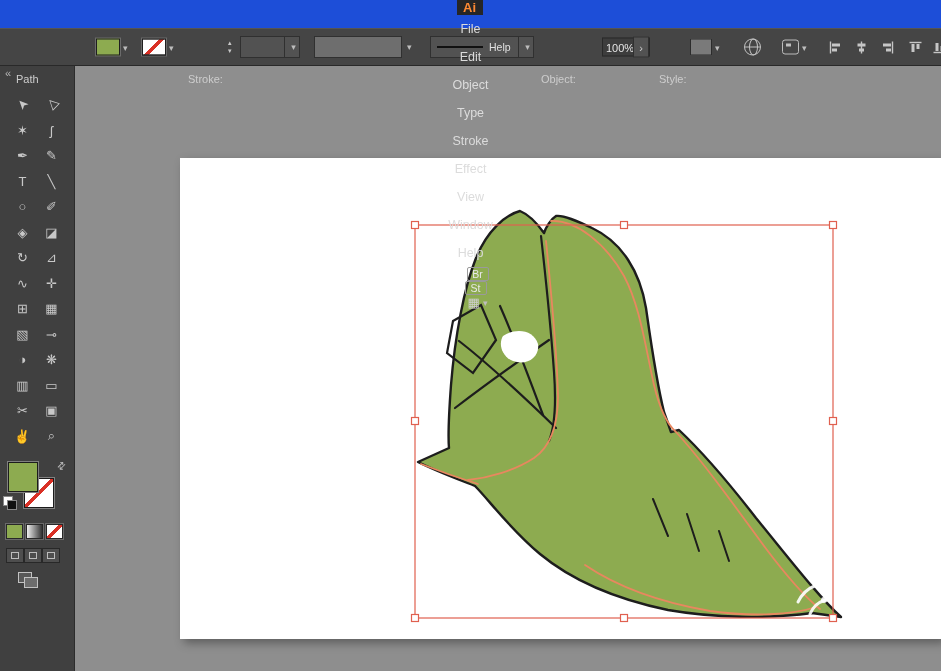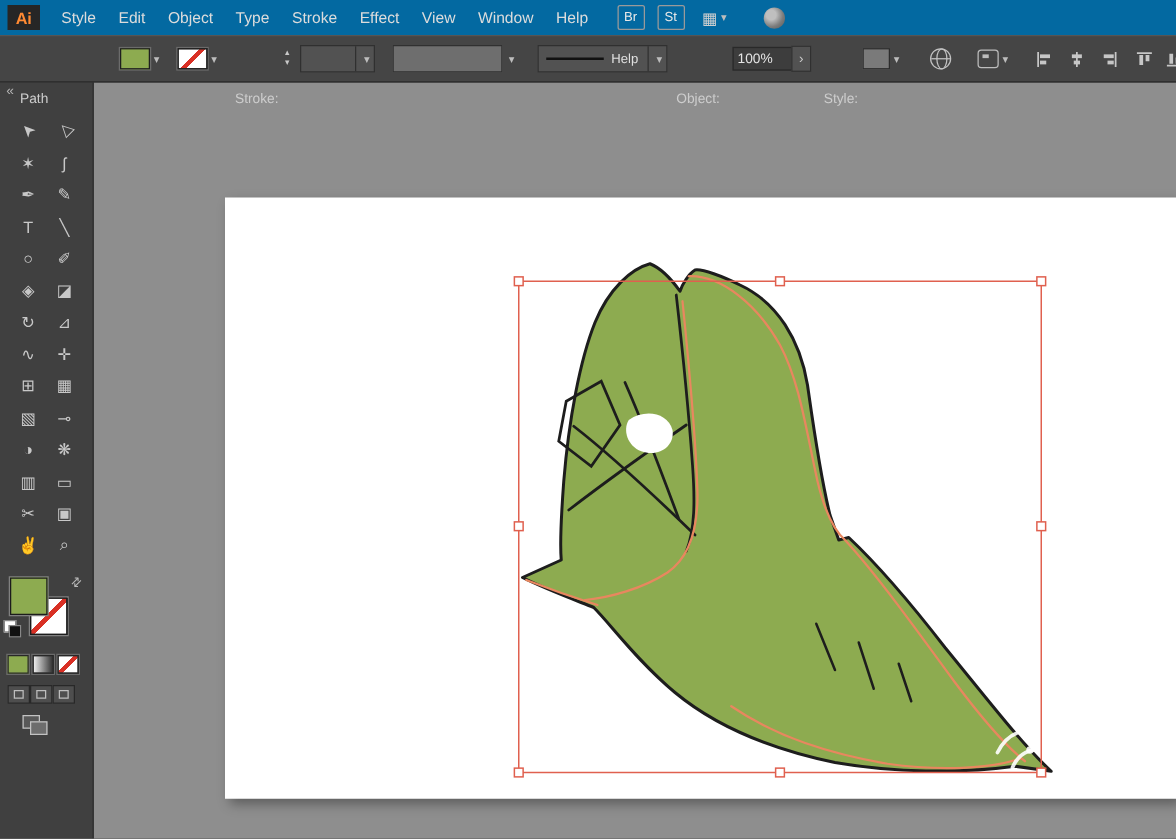--- a/index.html
+++ b/index.html
@@ -1,18 +1,18 @@
 <!DOCTYPE html>
 <html style="--fill-green: #8dab50; --selection-red: #e0604f; --path-orange: #e8875f; --artwork-outline: #1d1d1d; --none-red: #d93025;"><head>
 <meta charset="utf-8">
 <style>
   html,body{margin:0;padding:0;background:#222;}
   #app{position:relative;width:941px;height:671px;overflow:hidden;font-family:"Liberation Sans",sans-serif;background:#8e8e8e;-webkit-font-smoothing:antialiased;}
   
-  .menubar{position:absolute;top:0;left:0;width:941px;height:28px;background:#0369a1;display:flex;align-items:center;z-index:30;}
+  .menubar{position:absolute;top:0;left:0;width:941px;height:28px;background:#1d4ed8;display:flex;align-items:center;z-index:30;flex-direction:column;}
   .ai-logo{width:26px;height:20px;margin:0 8px 0 6px;background:#262626;color:#ff8a33;font-weight:bold;font-size:13px;display:flex;align-items:center;justify-content:center;}
   .menu-item{padding:0 9px;font-size:12.5px;color:#dcdcdc;line-height:28px;cursor:default;}
   .badge{width:20px;height:18px;border:1px solid #9a9a9a;border-radius:2px;color:#e8e8e8;font-size:10.5px;display:flex;align-items:center;justify-content:center;}
   .ws-group{display:flex;align-items:center;margin-left:14px;color:#cfcfcf;}
   .ws-glyph{font-size:13px;}
   .caret{font-size:9px;color:#bdbdbd;margin-left:3px;}
   .app-sync{width:17px;height:17px;border-radius:50%;margin-left:30px;background:radial-gradient(circle at 35% 35%, #bfbfbf 0 25%, #7d7d7d 60%, #555 100%);}
   
   .controlbar{position:absolute;top:28px;left:0;width:941px;height:36px;background:#454545;border-top:1px solid #555;border-bottom:1px solid #292929;z-index:29;}
   .cbi{position:absolute;top:50%;transform:translateY(-50%);display:flex;align-items:center;}
@@ -84,21 +84,21 @@
   .sel-rect{fill:none;stroke:var(--selection-red);stroke-width:1.2;}
   .sel-h{fill:#fff;stroke:var(--selection-red);stroke-width:1.2;}
 </style>
 </head>
 <body>
 
 <div id="app">
 
   <div class="menubar">
     <div class="ai-logo">Ai</div>
-    <span class="menu-item">Style</span>
+    <span class="menu-item">File</span>
     <span class="menu-item">Edit</span>
     <span class="menu-item">Object</span>
     <span class="menu-item">Type</span>
     <span class="menu-item">Stroke</span>
     <span class="menu-item">Effect</span>
     <span class="menu-item">View</span>
     <span class="menu-item">Window</span>
     <span class="menu-item">Help</span>
     <span class="badge" style="margin-left:14px">Br</span>
     <span class="badge" style="margin-left:10px">St</span>
@@ -141,21 +141,21 @@
 
     <span class="cbi ddbox" style="left:430px;width:102px">
       <span class="brush-line"></span>
       <span class="brush-name">Help</span>
       <span class="caret-cell" style="margin-left:auto">
           <span class="caret">▾</span>
         </span>
     </span>
 
     <span class="cbi cb-label" style="left:541px">Object:</span>
-    <input class="cbi field" style="left: 586px;" value="100%">
+    <input class="cbi field" style="left: 602px;" value="100%">
     <span class="cbi arrow-btn" style="left:633px">›</span>
 
     <span class="cbi cb-label" style="left:659px">Style:</span>
     <span class="cbi" style="left:690px">
       <span class="style-swatch"></span>
       <span class="caret">▾</span>
     </span>
 
     <span class="cbi globe" style="left:744px"></span>
 

